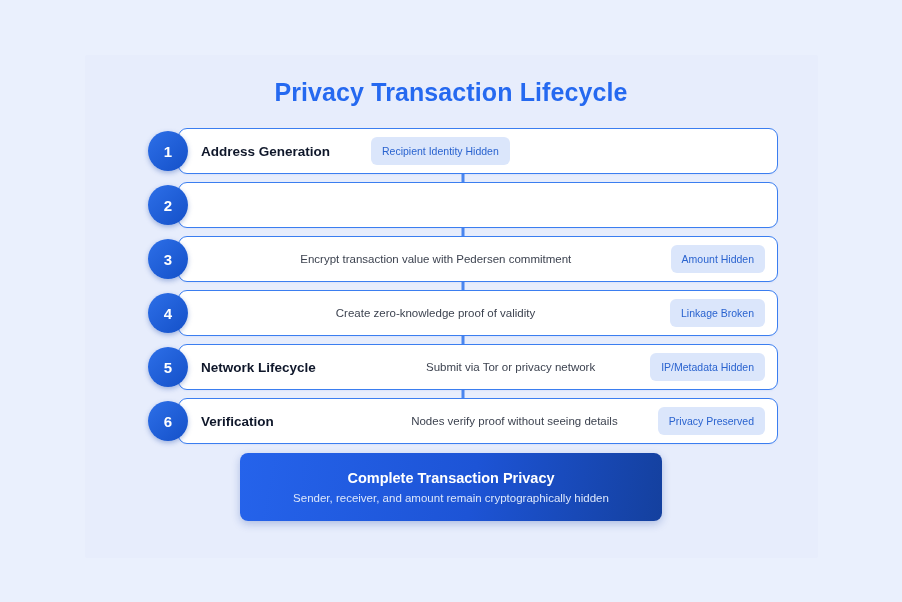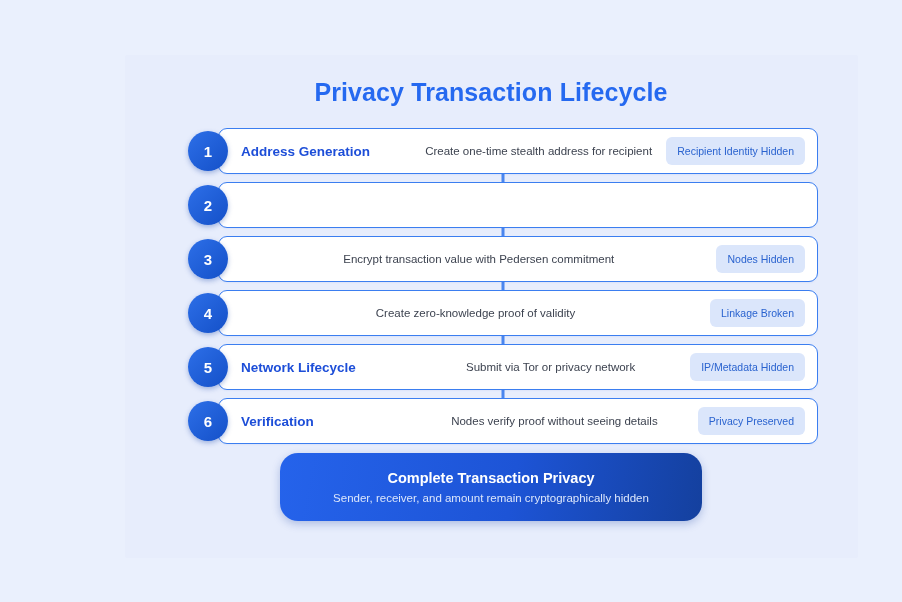--- a/index.html
+++ b/index.html
@@ -12,21 +12,20 @@
     background: #eaf0fd;
     font-family: "Liberation Sans", sans-serif;
     overflow: hidden;
   }
 
   #root {
     position: relative;
     width: 746px;
     height: 602px;
     background: #eaf0fd;
-    margin-left: 40px;
   }
 
   
   .inner-panel {
     position: absolute;
     left: 85px;
     top: 55px;
     width: 733px;
     height: 503px;
     background: #e7edfc;
@@ -87,21 +86,21 @@
     display: flex;
     align-items: center;
     padding: 6px 12px 6px 22px;
     box-sizing: border-box;
     position: relative;
     z-index: 2;
     box-shadow: 0 1px 2px rgba(40, 90, 200, 0.06);
   }
 
   .card-title {
-    color: #1d4ed8;
+    color: #0f172a;
     font-weight: bold;
     font-size: 13.5px;
     white-space: nowrap;
     flex: 0 0 auto;
     width: 170px;
   }
 
   .card-desc {
     flex: 1;
     text-align: center;
@@ -139,21 +138,21 @@
     left: 0;
     top: 453px;
     width: 902px;
     display: flex;
     justify-content: center;
   }
 
   .summary-banner {
     width: 422px;
     height: 68px;
-    border-radius: 18px;
+    border-radius: 8px;
     background: linear-gradient(100deg, #2563eb 0%, #1d54d6 55%, #14409e 100%);
     display: flex;
     flex-direction: column;
     align-items: center;
     justify-content: center;
     box-shadow: 0 3px 9px rgba(25, 65, 160, 0.28);
   }
 
   .summary-title {
     color: #ffffff;
@@ -178,42 +177,41 @@
   <div class="page-title">Privacy Transaction Lifecycle</div>
 
   <div class="flow">
 
     <div class="step-row">
       <div class="badge">
         <span>1</span>
       </div>
       <div class="card">
         <span class="card-title">Address Generation</span>
-        <span class="card-desc">Create one-time stealth address for recipient</span>
         <span class="card-pill">Recipient Identity Hidden</span>
       </div>
       <div class="connector"></div>
     </div>
 
     <div class="step-row">
       <div class="badge">
         <span>2</span>
       </div>
       <div class="card">
       </div>
       <div class="connector"></div>
     </div>
 
     <div class="step-row">
       <div class="badge">
         <span>3</span>
       </div>
       <div class="card">
         <span class="card-desc">Encrypt transaction value with Pedersen commitment</span>
-        <span class="card-pill">Nodes Hidden</span>
+        <span class="card-pill">Amount Hidden</span>
       </div>
       <div class="connector"></div>
     </div>
 
     <div class="step-row">
       <div class="badge">
         <span>4</span>
       </div>
       <div class="card">
         <span class="card-desc">Create zero-knowledge proof of validity</span>

